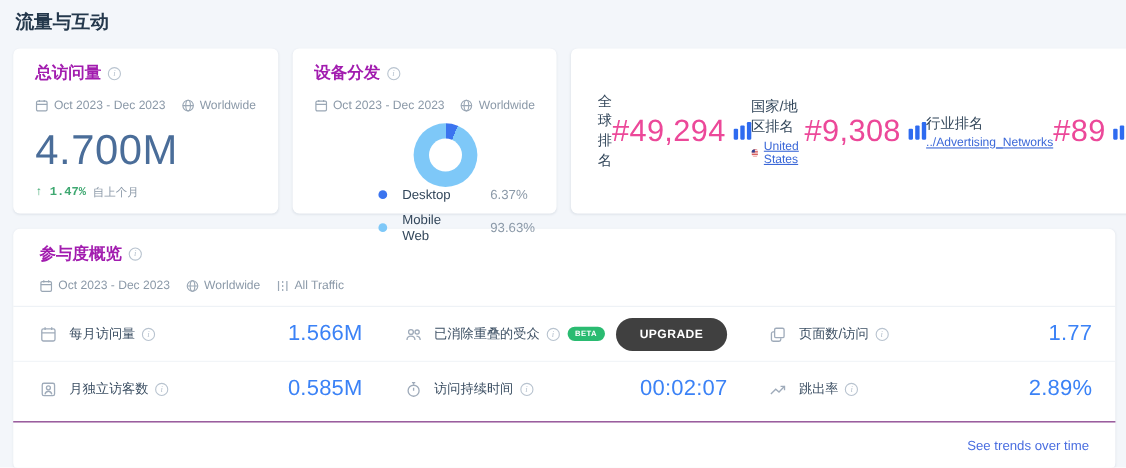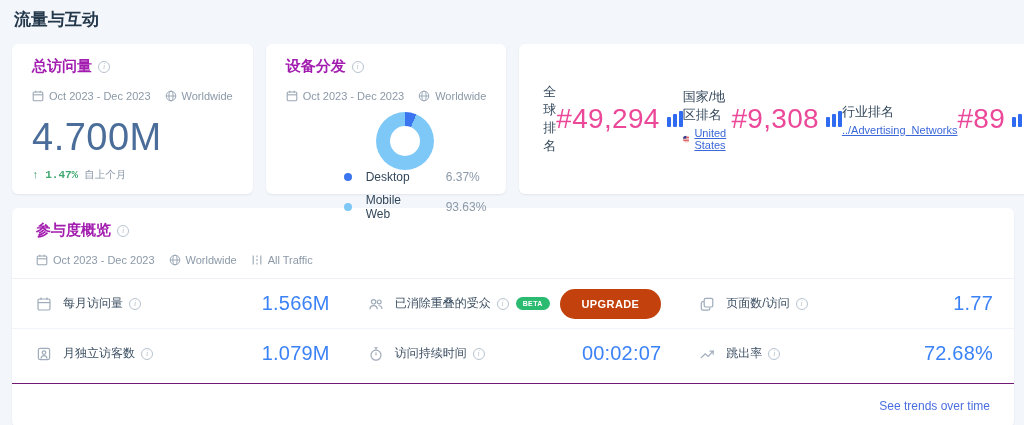--- a/index.html
+++ b/index.html
@@ -59,21 +59,21 @@
   .eng-divider { border-top:1px solid #edf1f6; margin-top:12px; }
   .metrics-row { display:grid; grid-template-columns:1fr 1fr 1fr; column-gap:38px; padding:0 21px 0 24px; }
   .metrics-row.first { border-bottom:1px solid #f1f4f8; }
   .metric { display:flex; align-items:center; height:49px; font-size:12px; }
   .m-icon { color:#9fabba; margin-right:11px; display:flex; flex:none; }
   .m-label { color:#3c4f63; }
   .metric .info-icon { margin-left:6px; }
   .m-value { margin-left:auto; font-size:20px; color:#3b82f6; font-weight:500; letter-spacing:.2px; }
 
   .beta-badge { background:#2abb71; color:#fff; font-size:7px; font-weight:700; padding:3px 7px; border-radius:9px; margin-left:7px; letter-spacing:.4px; }
-  .upgrade-btn { margin-left:auto; background:#c2410c; color:#fff; border:none; font-size:11px; font-weight:700;
+  .upgrade-btn { margin-left:auto; background:#404040; color:#fff; border:none; font-size:11px; font-weight:700;
     padding:9px 22px; border-radius:17px; letter-spacing:.4px; cursor:pointer; font-family:inherit; }
 
   .eng-footer { border-top:1px solid #701a75; margin-top:5px; padding:12px 24px 13px; text-align:right; }
   .trends-link { color:#4a6ee0; font-size:12px; font-weight:500; text-decoration:none; cursor:pointer; }
 </style>
 </head>
 <body>
 
 <div class="page">
   <h1 class="page-title">流量与互动</h1>
@@ -289,21 +289,21 @@
       <div class="metric">
         <span class="m-icon">
             <svg width="16" height="16" viewBox="0 0 16 16" fill="none" stroke="currentColor" stroke-width="1.2">
               <rect x="2.4" y="2.4" width="11.2" height="11.2" rx="1.5"></rect>
               <circle cx="8" cy="6.6" r="1.8"></circle>
               <path d="M4.9 12.6c.4-1.9 1.7-2.9 3.1-2.9s2.7 1 3.1 2.9"></path>
             </svg>
           </span>
         <span class="m-label">月独立访客数</span>
         <span class="info-icon">i</span>
-        <span class="m-value">1.079M</span>
+        <span class="m-value">0.585M</span>
       </div>
       <div class="metric">
         <span class="m-icon">
             <svg width="16" height="16" viewBox="0 0 16 16" fill="none" stroke="currentColor" stroke-width="1.2">
               <circle cx="8" cy="9.2" r="5"></circle>
               <line x1="8" y1="9.2" x2="8" y2="6.4"></line>
               <line x1="6.5" y1="1.8" x2="9.5" y2="1.8"></line>
               <line x1="8" y1="1.8" x2="8" y2="3.8"></line>
             </svg>
           </span>
@@ -313,21 +313,21 @@
       </div>
       <div class="metric">
         <span class="m-icon">
             <svg width="16" height="16" viewBox="0 0 16 16" fill="none" stroke="currentColor" stroke-width="1.2">
               <polyline points="1.8,12.2 6.2,7.8 9.2,10.4 14.2,5.2"></polyline>
               <polyline points="10.6,5.2 14.2,5.2 14.2,8.8"></polyline>
             </svg>
           </span>
         <span class="m-label">跳出率</span>
         <span class="info-icon">i</span>
-        <span class="m-value">72.68%</span>
+        <span class="m-value">2.89%</span>
       </div>
     </div>
 
     <div class="eng-footer">
       <a class="trends-link">See trends over time</a>
     </div>
   </section>
 </div>
 
 </body></html>

